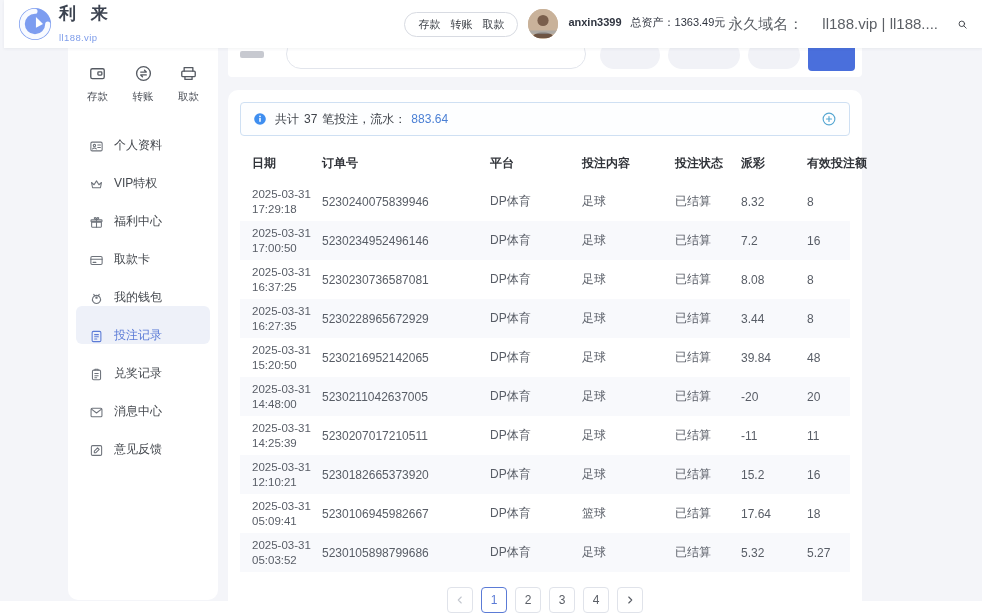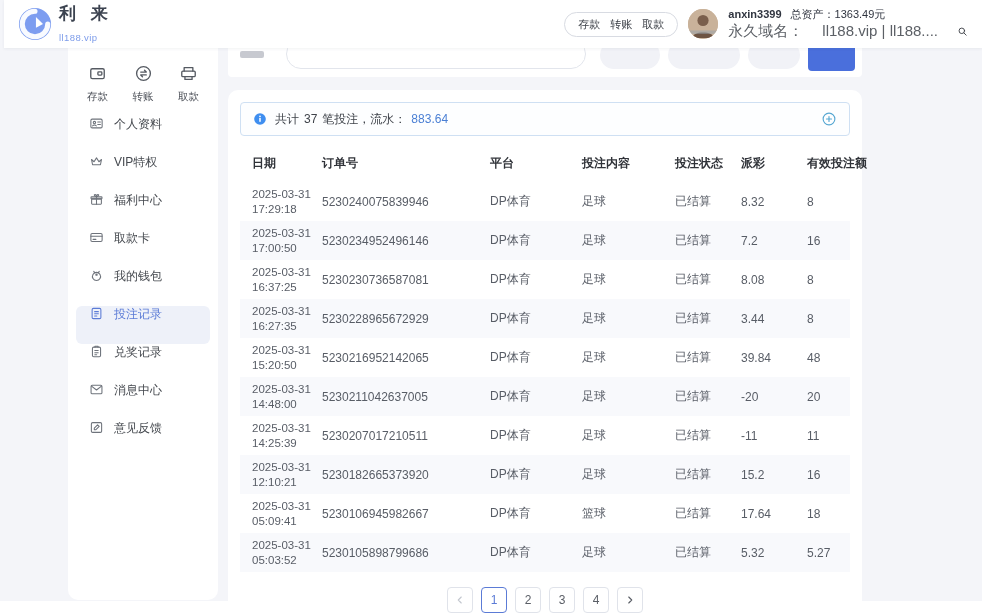--- a/index.html
+++ b/index.html
@@ -28,37 +28,37 @@
   .logo-text{display:flex;flex-direction:column;line-height:1}
   .logo-title{font-size:17px;font-weight:bold;color:#3c4350;letter-spacing:5px;white-space:nowrap}
   .logo-domain{font-size:9.5px;color:#7d9cea;margin-top:11px;letter-spacing:.4px}
   .main-nav{display:flex;margin-left:20px}
   .nav-item{font-size:13px;color:#33363c;padding:0 9px;cursor:pointer;white-space:nowrap;line-height:48px}
   .header-right{margin-left:auto;display:flex;align-items:center;gap:10px}
   .pill{display:flex;gap:10px;border:1px solid #d8dbe2;border-radius:14px;padding:6px 13px;background:#fff;align-items:center}
   .pill-item{font-size:11px;color:#3a3e45;cursor:pointer;line-height:1;white-space:nowrap}
   .avatar{width:30px;height:30px;border-radius:50%;overflow:hidden;flex:none;cursor:pointer;background:#cbb49c}
   .avatar svg{width:100%;height:100%;display:block}
-  .user-info{display:flex;flex-direction:column;gap:3px;line-height:1.1}
+  .user-info{display:flex;flex-direction:row;gap:3px;line-height:1.1}
   .ui-line1{font-size:11px;color:#303540;display:flex;gap:9px;align-items:baseline;white-space:nowrap}
   .uname{font-weight:bold}
   .ui-line2{font-size:15px;color:#5c6066;display:flex;align-items:center;gap:19px;white-space:nowrap}
   .search-ic{width:11px;height:11px;color:#3c4046;cursor:pointer}
 
   
   .sidebar{
     position:absolute;left:68px;top:48px;width:150px;height:552px;background:#fff;
     border-radius:0 0 10px 10px;padding-top:16px;
   }
   .quick-row{display:flex;justify-content:space-between;padding:0 19px}
   .quick-item{display:flex;flex-direction:column;align-items:center;gap:7px;cursor:pointer;color:#54585f}
   .quick-item .ic{width:19px;height:19px;color:#555a62}
   .quick-label{font-size:10.5px;color:#4b4f57}
   .side-menu{margin-top:12px;padding:0 8px}
-  .menu-item{display:flex;align-items:flex-start;gap:10px;height:38px;padding:0 13px;border-radius:6px;
+  .menu-item{display:flex;align-items:flex-end;gap:10px;height:38px;padding:0 13px;border-radius:6px;
     font-size:12px;color:#45494f;cursor:pointer}
   .menu-item .ic{width:15px;height:15px;color:#6e737b}
   .menu-item.active{background:var(--active-bg);color:var(--link)}
   .menu-item.active .ic{color:var(--link)}
 
   
   .main{position:absolute;left:228px;top:48px;width:634px}
 
   
   .filter-card{height:29px;background:#fff;border-radius:0 0 4px 4px;position:relative;overflow:hidden}

